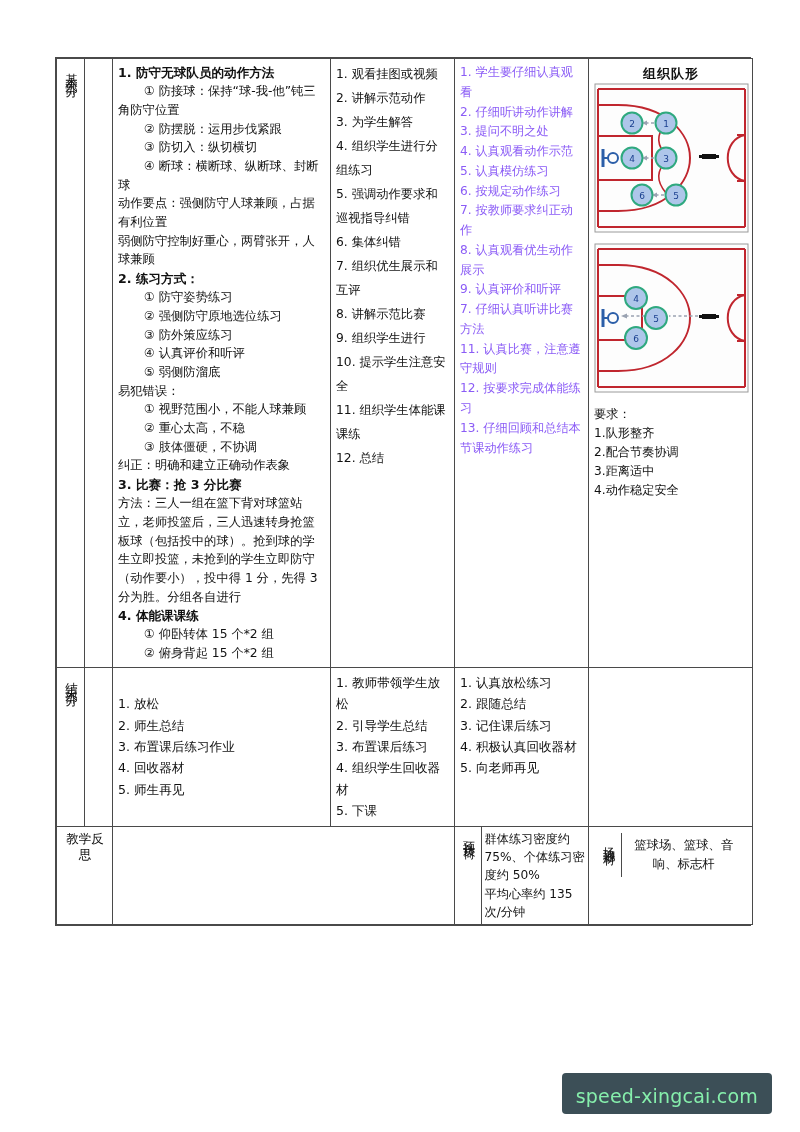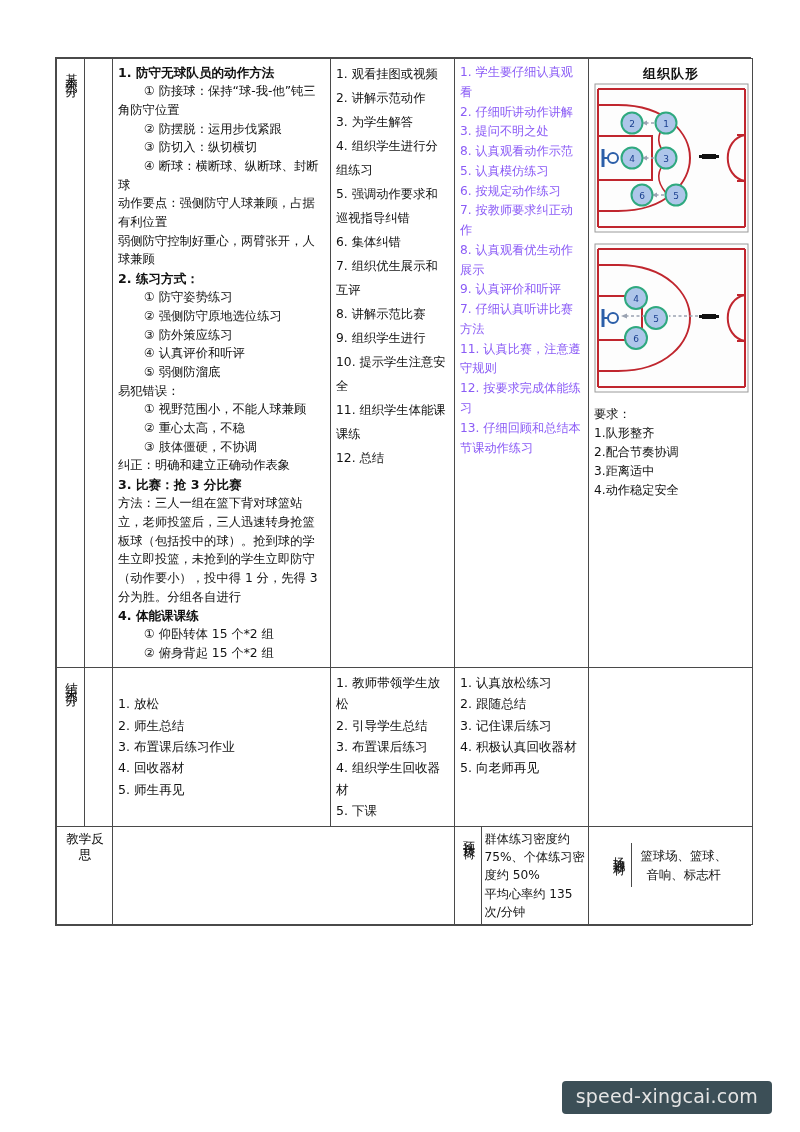--- a/index.html
+++ b/index.html
@@ -150,23 +150,23 @@
     line-height:1.55;
     vertical-align:middle;
     text-align:center;
   }
 
   .watermark{
     position:absolute;
     right:28px;
     bottom:18px;
     background:#3c4f57;
-    color:#e5e5e5;
+    color:#86efac;
     font-size:19px;
-    padding:4px 14px 7px 14px;
+    padding:12px 14px 7px 14px;
     border-radius:4px;
     letter-spacing:0.2px;
     font-family:"DejaVu Sans","Liberation Sans",sans-serif;
   }
 </style>
 </head>
 <body>
 
 <div class="page">
 
@@ -226,21 +226,21 @@
             <p>9.  组织学生进行</p>
             <p>10. 提示学生注意安全</p>
             <p>11. 组织学生体能课课练</p>
             <p>12. 总结</p>
           </td>
 
           <td class="stu-list">
             <p>1.  学生要仔细认真观看</p>
             <p>2.  仔细听讲动作讲解</p>
             <p>3.  提问不明之处</p>
-            <p>8.  认真观看动作示范</p>
+            <p>4.  认真观看动作示范</p>
             <p>5.  认真模仿练习</p>
             <p>6.  按规定动作练习</p>
             <p>7.  按教师要求纠正动作</p>
             <p>8.  认真观看优生动作展示</p>
             <p>9.  认真评价和听评</p>
             <p>7. 仔细认真听讲比赛方法</p>
             <p>11. 认真比赛，注意遵守规则</p>
             <p>12. 按要求完成体能练习</p>
             <p>13. 仔细回顾和总结本节课动作练习</p>
           </td>
@@ -406,21 +406,21 @@
                   <span class="v">预计负荷</span>
                 </td>
                 <td class="load-body" style="border:0;padding:3px 3px;">
                   <p>群体练习密度约 75%、个体练习密度约 50%</p>
                   <p>平均心率约 135 次/分钟</p>
                 </td>
               </tr>
             </tbody>
               </table>
           </td>
-          <td style="padding:16px;">
+          <td style="padding:6px;font-family:Liberation Serif, serif;">
             <table style="width:100%;height:100%;border-collapse:collapse;table-layout:fixed;">
               <colgroup>
                   <col style="width:26px;">
                   <col>
                 </colgroup>
               <tbody>
                   <tr>
                 <td class="load-label" style="border:0;border-right:1px solid #4a4a4a;">
                   <span class="v">场地器材</span>
                 </td>

